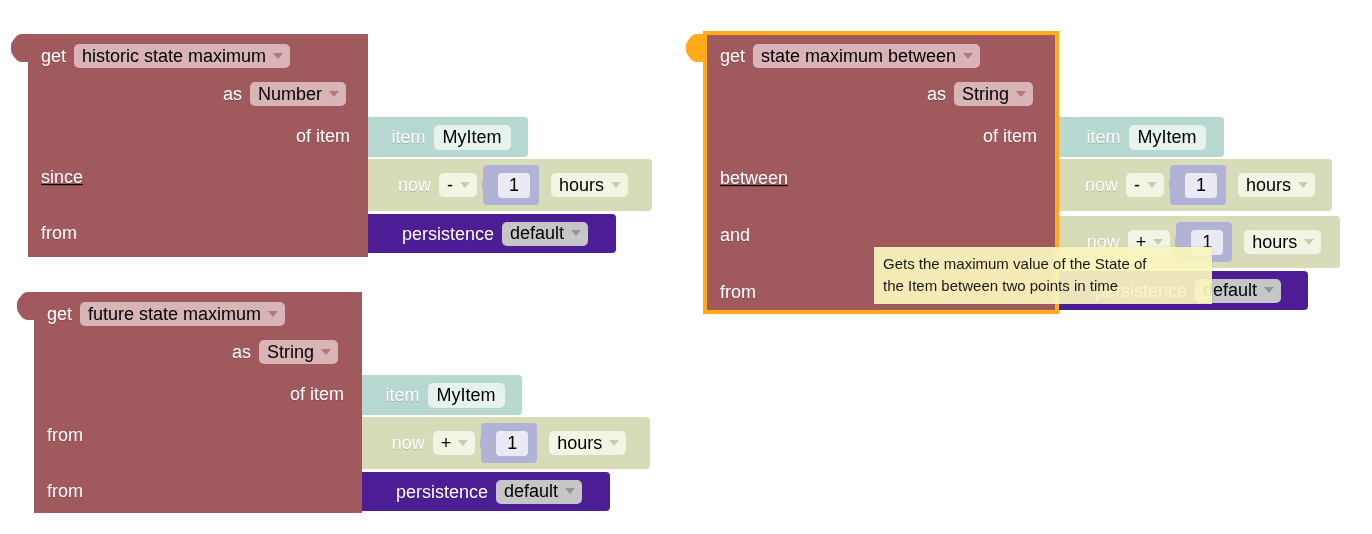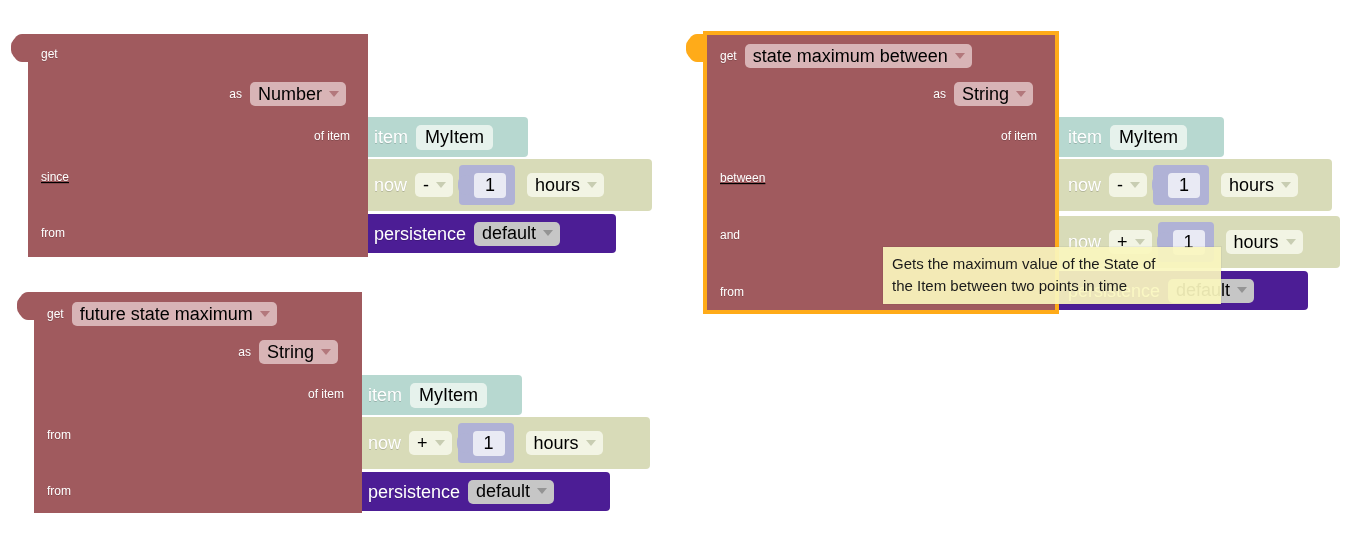--- a/index.html
+++ b/index.html
@@ -56,21 +56,21 @@
 
   
   .mrow {
     position: absolute;
     display: flex;
     align-items: center;
     white-space: nowrap;
   }
   .mlabel {
     color: #ffffff;
-    font-size: 12px;
+    font-size: 18px;
     line-height: 20px;
     text-shadow: 0 1px 0 rgba(0,0,0,0.18);
   }
 
   
   .dd {
     display: inline-flex;
     align-items: center;
     background: #d8b4b6;
     border-radius: 5px;
@@ -99,20 +99,21 @@
   .dd.grey .arrow { border-top-color: #949494; }
 
   
   .vblock {
     position: absolute;
     display: flex;
     align-items: center;
     border-radius: 4px;
     box-sizing: border-box;
     padding-left: 22px;
+    justify-content: center;
   }
   .vblock .vlabel {
     color: #ffffff;
     font-size: 18px;
     line-height: 20px;
     text-shadow: 0 1px 0 rgba(0,0,0,0.18);
     white-space: nowrap;
   }
   
   .notch {
@@ -232,20 +233,24 @@
     <span class="dd grey">
       <span class="ddtext">default</span>
       <span class="arrow"></span>
     </span>
   </div>
 
   <div class="outplug" style="left:12px; top:34px;"></div>
   <div class="mainblock" style="left:28px; top:34px; width:340px; height:223px;">
     <div class="mrow" style="left:13px; top:10px;">
       <span class="mlabel">get</span>
+      <span class="dd">
+        <span class="ddtext">historic state maximum</span>
+        <span class="arrow"></span>
+      </span>
     </div>
     <div class="mrow" style="right:22px; top:48px;">
       <span class="mlabel">as</span>
       <span class="dd">
         <span class="ddtext">Number</span>
         <span class="arrow"></span>
       </span>
     </div>
     <div class="mrow" style="right:18px; top:92px;">
       <span class="mlabel">of item</span>
@@ -409,15 +414,15 @@
       <span class="mlabel">between</span>
     </div>
     <div class="mrow" style="left:13px; top:190px;">
       <span class="mlabel">and</span>
     </div>
     <div class="mrow" style="left:13px; top:247px;">
       <span class="mlabel">from</span>
     </div>
   </div>
 
-  <div class="tooltip" style="left:199px; top:247px; width:320px;">Gets the maximum value of the State of
+  <div class="tooltip" style="left:190px; top:247px; width:320px;">Gets the maximum value of the State of
 the Item between two points in time</div>
 </div>
 
 </body></html>

